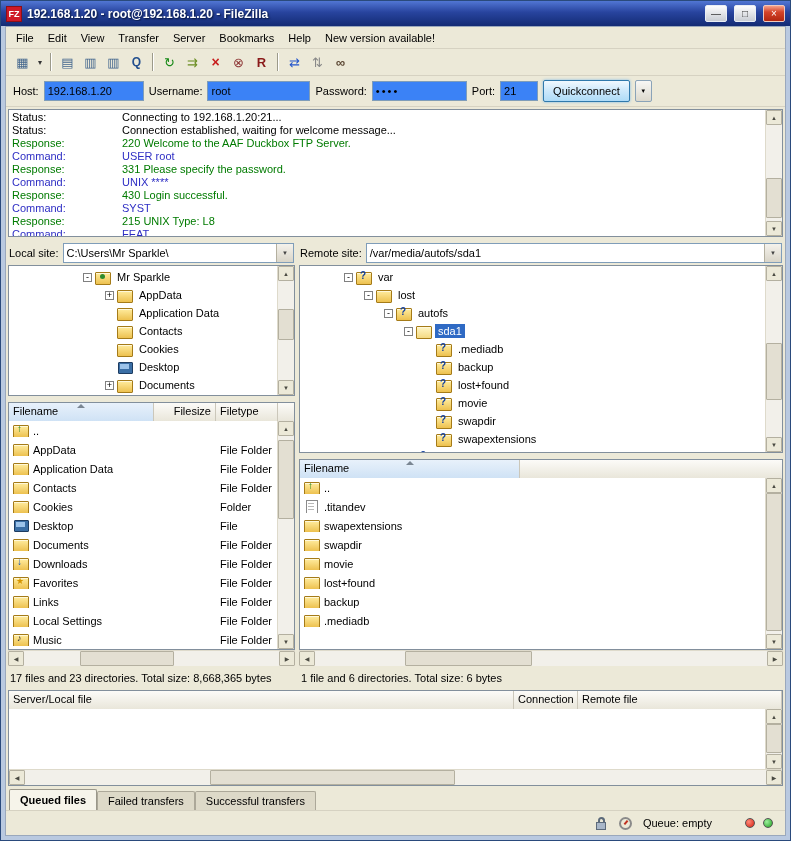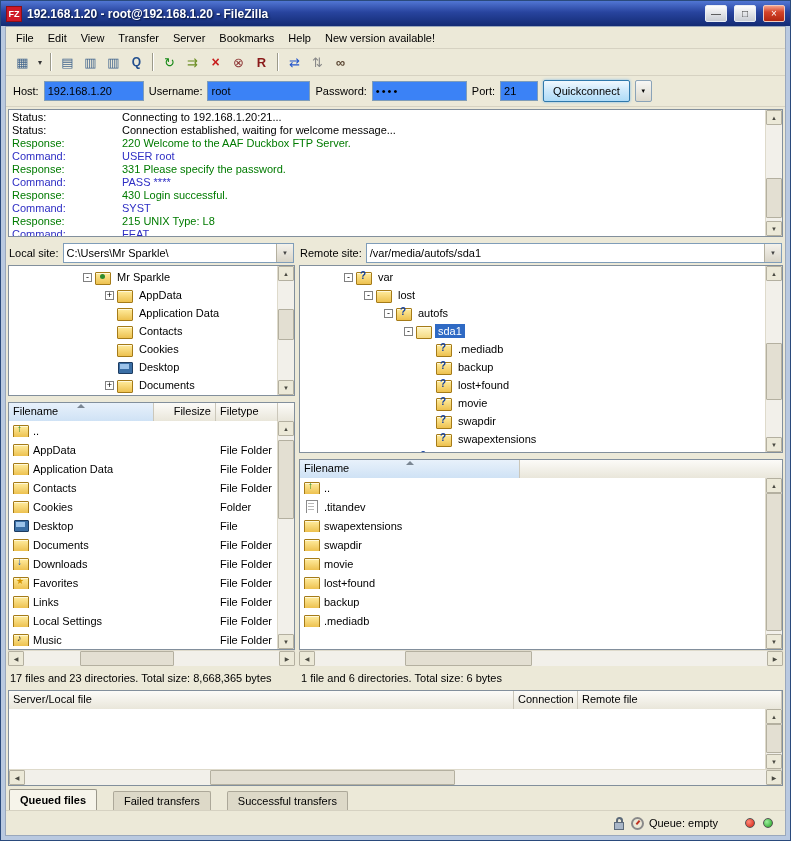--- a/index.html
+++ b/index.html
@@ -95,24 +95,24 @@
   .ic[data-icon="desktop"]::after{content:"";position:absolute;left:3px;top:3px;width:9px;height:5px;background:#9cc3ea}
   .ic[data-icon="file"]::before{content:"";position:absolute;left:2px;top:0;width:10px;height:13px;background:#fff;border:1px solid #8a8a8a}
   .ic[data-icon="file"]::after{content:"";position:absolute;left:4px;top:3px;width:6px;height:1px;background:#b8b8b8;box-shadow:0 3px 0 #b8b8b8,0 6px 0 #b8b8b8}
   
   .queuewrap{flex:1;margin:2px;display:flex;flex-direction:column;min-height:0}
   .queue{flex:1;background:#fff;border:1px solid #828f9c;display:flex;flex-direction:column;position:relative;overflow:hidden}
   .queue .vscroll{top:18px;bottom:16px}
   .qw1{flex:0 0 505px}.qw2{flex:0 0 64px}
   .qrows{flex:1}
   
-  .tabsbar{flex:0 0 22px;display:flex;align-items:flex-end;gap:16px;padding:1px 3px 0}
+  .tabsbar{flex:0 0 22px;display:flex;align-items:flex-end;gap:0;padding:1px 3px 0}
   .tab{height:19px;padding:3px 10px;background:#ddd9c8;border:1px solid #aca899;border-bottom:none;border-radius:2px 2px 0 0;white-space:nowrap}
   .tab.active{height:21px;background:#f6f4ea;font-weight:bold;border-color:#9a978a;padding-top:4px}
-  .statusbar{flex:0 0 25px;display:flex;align-items:center;justify-content:flex-end;gap:3px;padding:0 8px;border-top:1px solid #d6d2c2}
+  .statusbar{flex:0 0 25px;display:flex;align-items:center;justify-content:flex-end;gap:9px;padding:0 8px;border-top:1px solid #d6d2c2}
   .sico{width:16px;height:15px;position:relative}
   .lockarc{position:absolute;left:5px;top:1px;width:7px;height:7px;border:2px solid #5c6a7a;border-bottom:none;border-radius:4px 4px 0 0}
   .lockbody{position:absolute;left:3px;top:6px;width:10px;height:8px;background:#a8b6c8;border:1px solid #5c6a7a}
   .gauge{position:absolute;left:1px;top:1px;width:13px;height:13px;border:2px solid #8a8a8a;border-radius:50%}
   .gauge::after{content:"";position:absolute;left:4px;top:1px;width:2px;height:5px;background:#c03020;transform:rotate(40deg)}
   .ledgroup{display:flex;gap:8px;margin-left:24px;margin-right:4px}
   .led{width:10px;height:10px;border-radius:50%;border:1px solid #555}
   .led.red{background:radial-gradient(circle at 35% 35%,#ff8a7a,#d41f10)}
   .led.green{background:radial-gradient(circle at 35% 35%,#9df09d,#1f9e1f)}
 </style>
@@ -192,21 +192,21 @@
         <div class="logline" data-kind="command">
             <span class="ltype">Command:</span>
             <span>USER root</span>
           </div>
         <div class="logline" data-kind="response">
             <span class="ltype">Response:</span>
             <span>331 Please specify the password.</span>
           </div>
         <div class="logline" data-kind="command">
             <span class="ltype">Command:</span>
-            <span>PASS ****</span>
+            <span>UNIX ****</span>
           </div>
         <div class="logline" data-kind="response">
             <span class="ltype">Response:</span>
             <span>430 Login successful.</span>
           </div>
         <div class="logline" data-kind="command">
             <span class="ltype">Command:</span>
             <span>SYST</span>
           </div>
         <div class="logline" data-kind="response">

